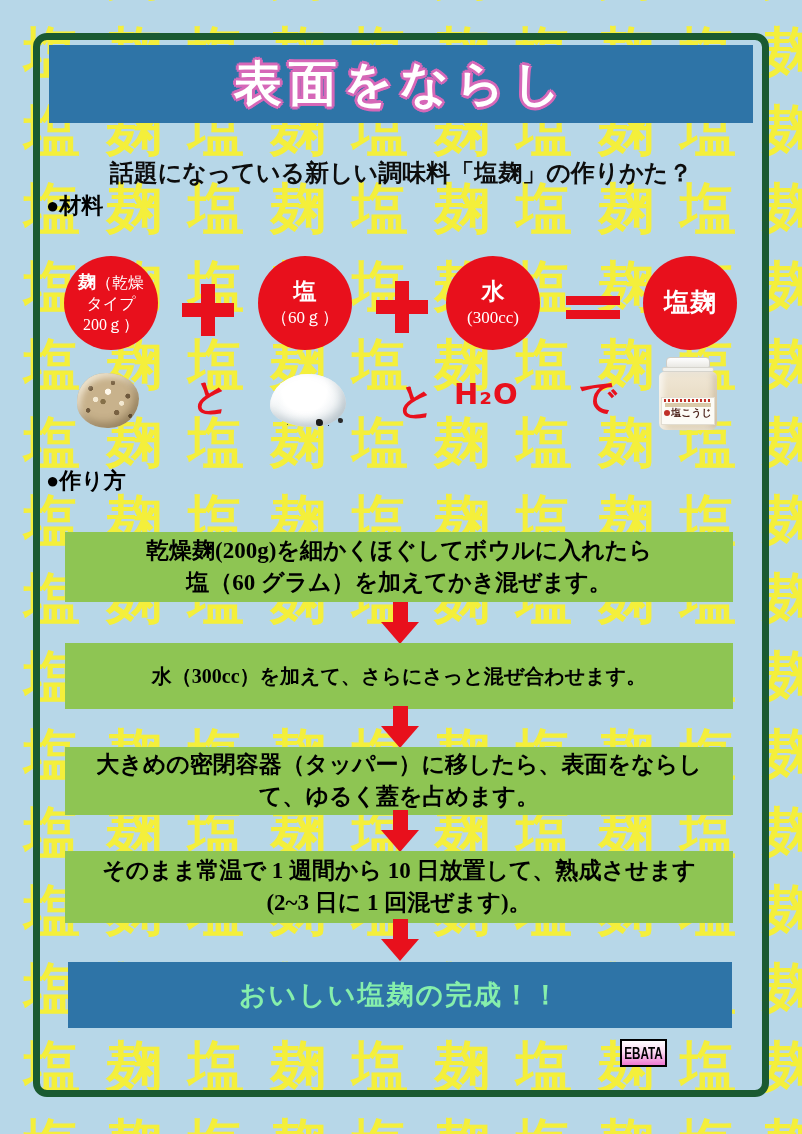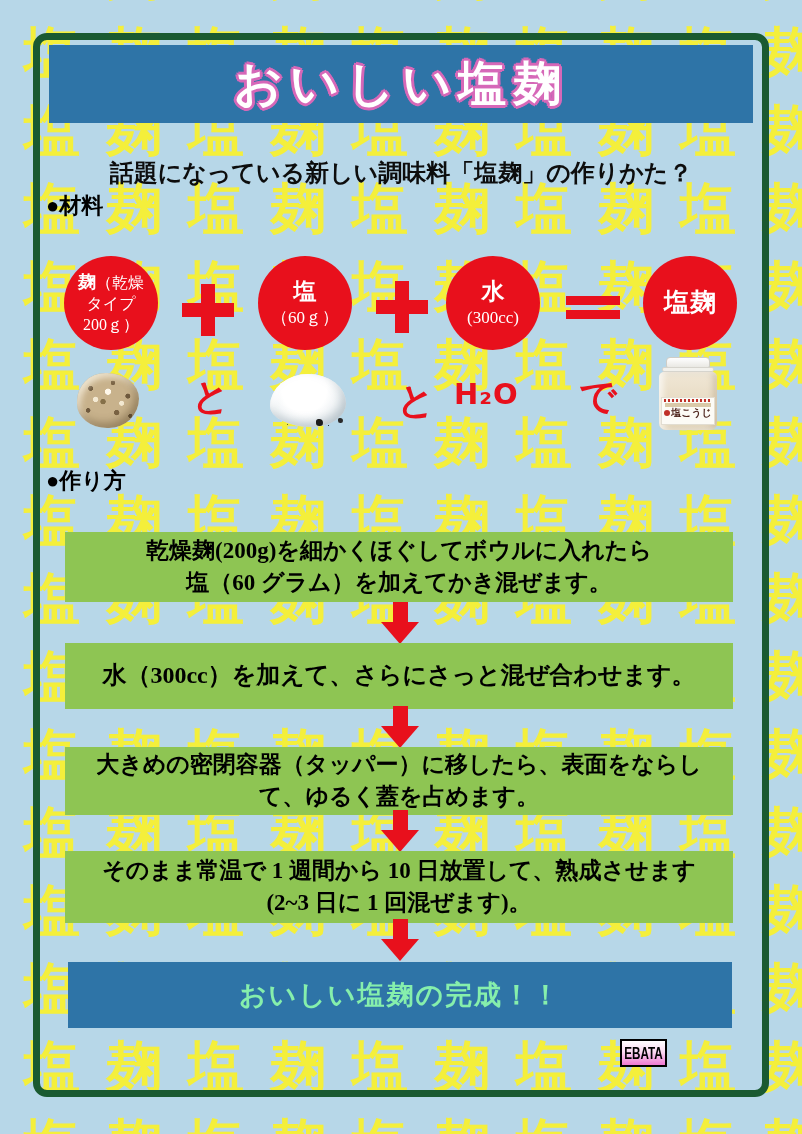--- a/index.html
+++ b/index.html
@@ -165,21 +165,21 @@
     position:absolute; left:65px; width:668px;
     background:#8ec553;
     display:flex; flex-direction:column; align-items:center; justify-content:center;
     text-align:center;
     font-family:"Liberation Serif", serif;
     font-weight:bold; font-size:23px; color:#000;
     line-height:1.4;
     z-index:2;
   }
   .step-1 { top:532px; height:70px; }
-  .step-2 { top:643px; height:66px; font-size:24px; }
+  .step-2 { top:643px; height:66px; font-size:20px; }
   .step-3 { top:747px; height:68px; }
   .step-4 { top:851px; height:72px; }
 
   .flow-arrow { position:absolute; left:381px; width:38px; z-index:2; }
   .flow-arrow .shaft { width:15px; height:20px; margin:0 auto; background:#e8101c; }
   .flow-arrow .head  { width:0; height:0; margin:0 auto;
                        border-left:19px solid transparent; border-right:19px solid transparent;
                        border-top:22px solid #e8101c; }
   .arrow-1 { top:602px; }
   .arrow-2 { top:706px; }
@@ -227,21 +227,21 @@
 <div class="bg-row" style="top:727px">塩麹塩麹塩麹塩麹塩麹</div>
 <div class="bg-row" style="top:805px">塩麹塩麹塩麹塩麹塩麹</div>
 <div class="bg-row" style="top:883px">塩麹塩麹塩麹塩麹塩麹</div>
 <div class="bg-row" style="top:961px">塩麹塩麹塩麹塩麹塩麹</div>
 <div class="bg-row" style="top:1039px">塩麹塩麹塩麹塩麹塩麹</div>
 <div class="bg-row" style="top:1117px">塩麹塩麹塩麹塩麹塩麹</div>
 
 <div class="frame"></div>
 
 <div class="banner">
-  <div class="title">おいしい塩麹</div>
+  <div class="title">表面をならし</div>
 </div>
 
 <div class="subtitle">話題になっている新しい調味料「塩麹」の作りかた？</div>
 
 <div class="section-heading heading-materials">●材料</div>
 
 <div class="circle circle-koji">
   <div><span class="kanji">麹</span><span>（乾燥</span></div>
   <div>タイプ</div>
   <div>200ｇ）</div>

